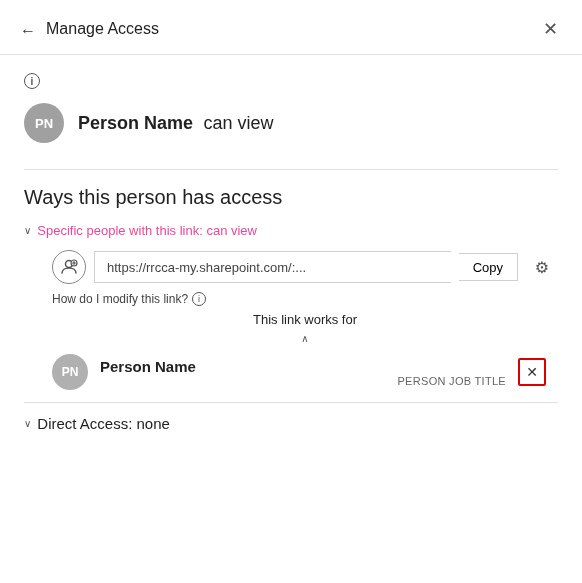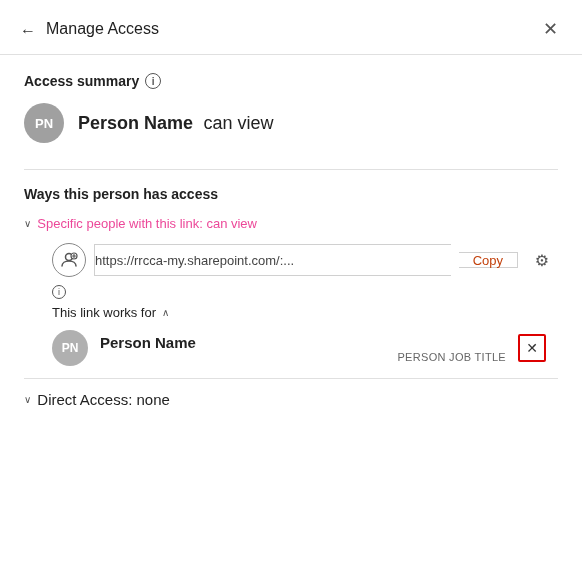--- a/index.html
+++ b/index.html
@@ -123,22 +123,22 @@
       color: #222;
       margin-left: 6px;
       margin-top: 8px;
     }
     .divider2 {
       height: 1px;
       background: #e0e0e0;
       margin: 2px 0 16px 0;
     }
     .ways-title {
-      font-size: 14px;
-      font-weight: 700;
+      font-size: 20px;
+      font-weight: 400;
       color: #222;
       margin-bottom: 14px;
     }
     .section-group {
       margin-bottom: 10px;
     }
     .collapse-row {
       display: flex;
       align-items: center;
       gap: 6px;
@@ -171,34 +171,34 @@
       justify-content: center;
       color: #555;
       font-size: 16px;
       flex-shrink: 0;
     }
     .link-input {
       flex: 1;
       height: 32px;
       border: 1px solid #d0d0d0;
       border-right: none;
-      padding: 0 0;
+      padding: 0 12px;
       font-size: 13px;
       color: #444;
       outline: none;
       background: #fff;
     }
     .copy-btn {
-      height: 16px;
+      height: 28px;
       padding: 0 14px;
       background: #fff;
       border: 1px solid #d0d0d0;
       border-left: none;
       font-size: 13px;
-      color: #c2410c;
+      color: #000000;
       cursor: pointer;
       font-weight: 400;
     }
     .gear-btn {
       width: 32px;
       height: 32px;
       background: none;
       border: none;
       cursor: pointer;
       display: flex;
@@ -230,20 +230,21 @@
       color: #555;
       cursor: pointer;
     }
     .works-for-row {
       margin-left: 28px;
       margin-bottom: 10px;
       display: flex;
       align-items: center;
       gap: 6px;
       cursor: pointer;
+      flex-direction: column;
     }
     .works-for-text {
       font-size: 13px;
       color: #222;
     }
     .chevron-up {
       font-size: 10px;
       color: #555;
     }
     .person-row {
@@ -310,21 +311,20 @@
       <span class="back-icon">←</span>
       <span class="header-title">Manage Access</span>
     </div>
     <span class="close-icon">✕</span>
   </div>
   <div class="divider"></div>
 
   <div class="content">
 
     <div class="section-title">
-      <span>Access summary</span>
       <span class="info-icon">i</span>
     </div>
     <div class="access-row">
       <div class="avatar">PN</div>
       <div>
         <span class="person-name">Person Name</span>
         <span class="can-view">can view</span>
       </div>
     </div>
 
@@ -350,20 +350,21 @@
           </svg>
         </div>
         <input class="link-input" type="text" readonly="" value="https://rrcca-my.sharepoint.com/:..." style="">
         <button class="copy-btn">Copy</button>
         <button class="gear-btn">
           <span>⚙</span>
         </button>
       </div>
 
       <div class="modify-link-row">
+        <span class="modify-link-text">How do I modify this link?</span>
         <span class="modify-info-icon">i</span>
       </div>
 
       <div class="works-for-row">
         <span class="works-for-text">This link works for</span>
         <span class="chevron-up">∧</span>
       </div>
 
       <div class="person-row">
         <div class="avatar-sm">PN</div>

